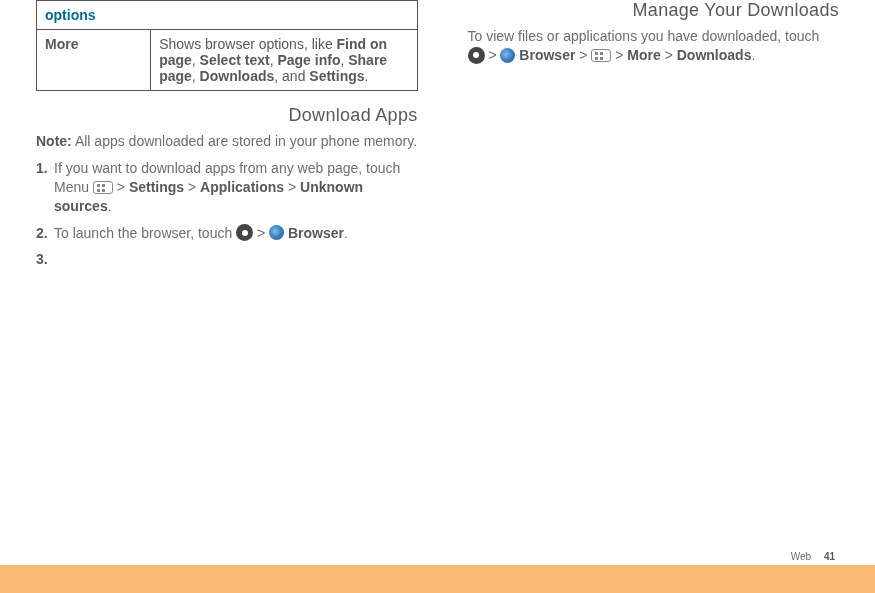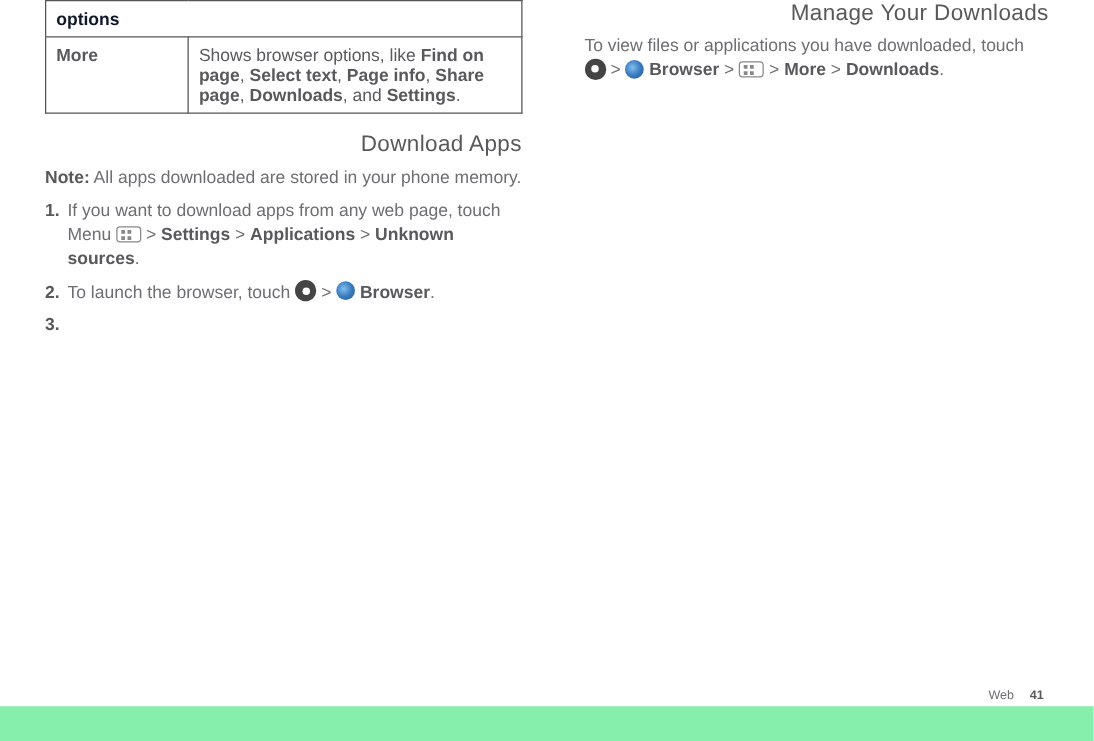--- a/index.html
+++ b/index.html
@@ -40,21 +40,21 @@
     }
     table.options th, table.options td {
       border: 1px solid #555;
       padding: 6px 8px;
       text-align: left;
       vertical-align: top;
       font-size: 14px;
     }
     table.options th {
       font-weight: bold;
-      color: #0f172a;
+      color: #0369a1;
     }
     table.options .label-cell {
       font-weight: bold;
       width: 30%;
     }
     h2.section {
       font-size: 18px;
       font-weight: normal;
       color: #58595b;
       margin: 10px 0 6px 0;
@@ -143,21 +143,21 @@
       background: radial-gradient(circle at 40% 40%, #7ec0ee 0%, #3a7bbf 50%, #2a5a8a 100%);
       position: relative;
       top: -1px;
     }
     .footer {
       position: absolute;
       bottom: 0;
       left: 0;
       right: 0;
       height: 28px;
-      background: #86efac;
+      background: #fdba74;
     }
     .footer-label {
       position: absolute;
       right: 40px;
       top: -14px;
       font-size: 10px;
       color: #6d6e71;
     }
     .footer-page {
       font-weight: bold;

